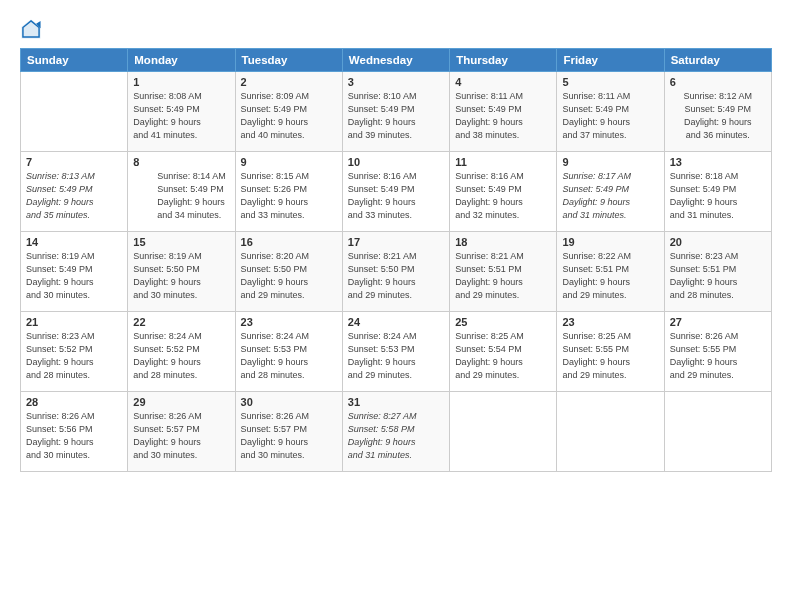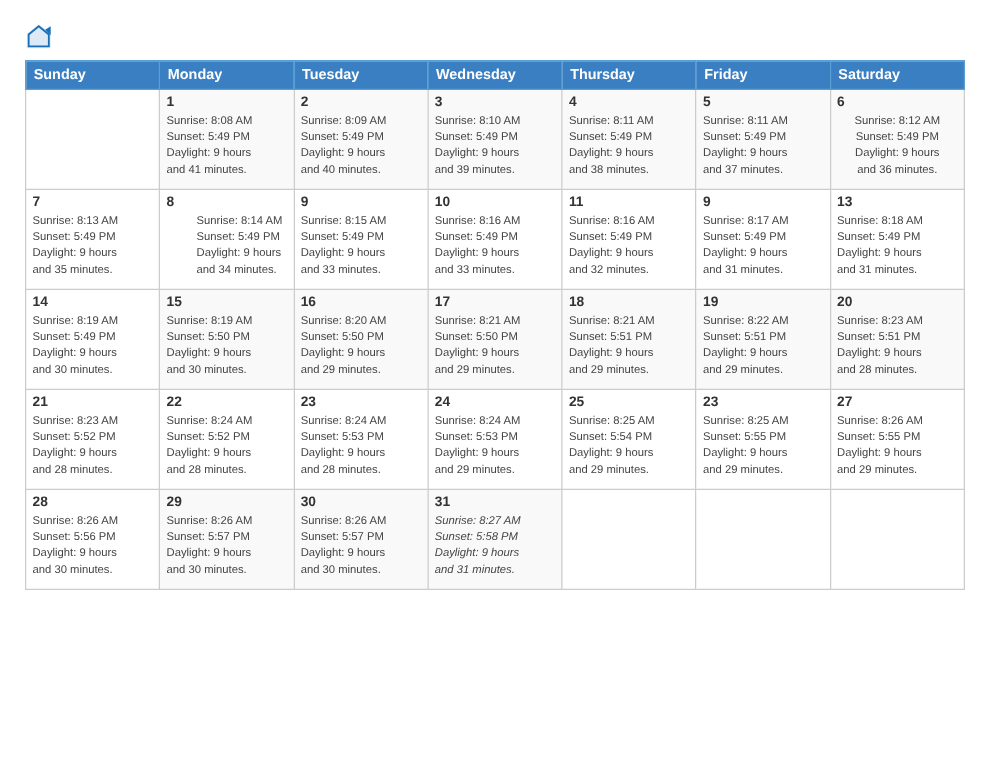--- a/index.html
+++ b/index.html
@@ -173,56 +173,56 @@
             <span class="day-num">6</span>
             <div class="day-info" style="white-space: pre-line; text-align: center;">Sunrise: 8:12 AM
 Sunset: 5:49 PM
 Daylight: 9 hours
 and 36 minutes.</div>
           </td>
         </tr>
         <tr>
           <td>
             <span class="day-num">7</span>
-            <div class="day-info" style="white-space: pre-line;">Sunrise: 8:13 AM
+            <div class="day-info" style="white-space: pre-line; font-style: italic;">Sunrise: 8:13 AM
 Sunset: 5:49 PM
 Daylight: 9 hours
 and 35 minutes.</div>
           </td>
           <td>
             <span class="day-num">8</span>
             <div class="day-info" style="white-space: pre-line; margin-left: 24px;">Sunrise: 8:14 AM
 Sunset: 5:49 PM
 Daylight: 9 hours
 and 34 minutes.</div>
           </td>
           <td>
             <span class="day-num">9</span>
             <div class="day-info" style="white-space: pre-line;">Sunrise: 8:15 AM
-Sunset: 5:49 PM
+Sunset: 5:26 PM
 Daylight: 9 hours
 and 33 minutes.</div>
           </td>
           <td>
             <span class="day-num">10</span>
             <div class="day-info" style="white-space: pre-line;">Sunrise: 8:16 AM
 Sunset: 5:49 PM
 Daylight: 9 hours
 and 33 minutes.</div>
           </td>
           <td>
             <span class="day-num">11</span>
             <div class="day-info" style="white-space: pre-line;">Sunrise: 8:16 AM
 Sunset: 5:49 PM
 Daylight: 9 hours
 and 32 minutes.</div>
           </td>
           <td>
             <span class="day-num">9</span>
-            <div class="day-info" style="white-space: pre-line;">Sunrise: 8:17 AM
+            <div class="day-info" style="white-space: pre-line; font-style: italic;">Sunrise: 8:17 AM
 Sunset: 5:49 PM
 Daylight: 9 hours
 and 31 minutes.</div>
           </td>
           <td>
             <span class="day-num">13</span>
             <div class="day-info" style="white-space: pre-line;">Sunrise: 8:18 AM
 Sunset: 5:49 PM
 Daylight: 9 hours
 and 31 minutes.</div>

